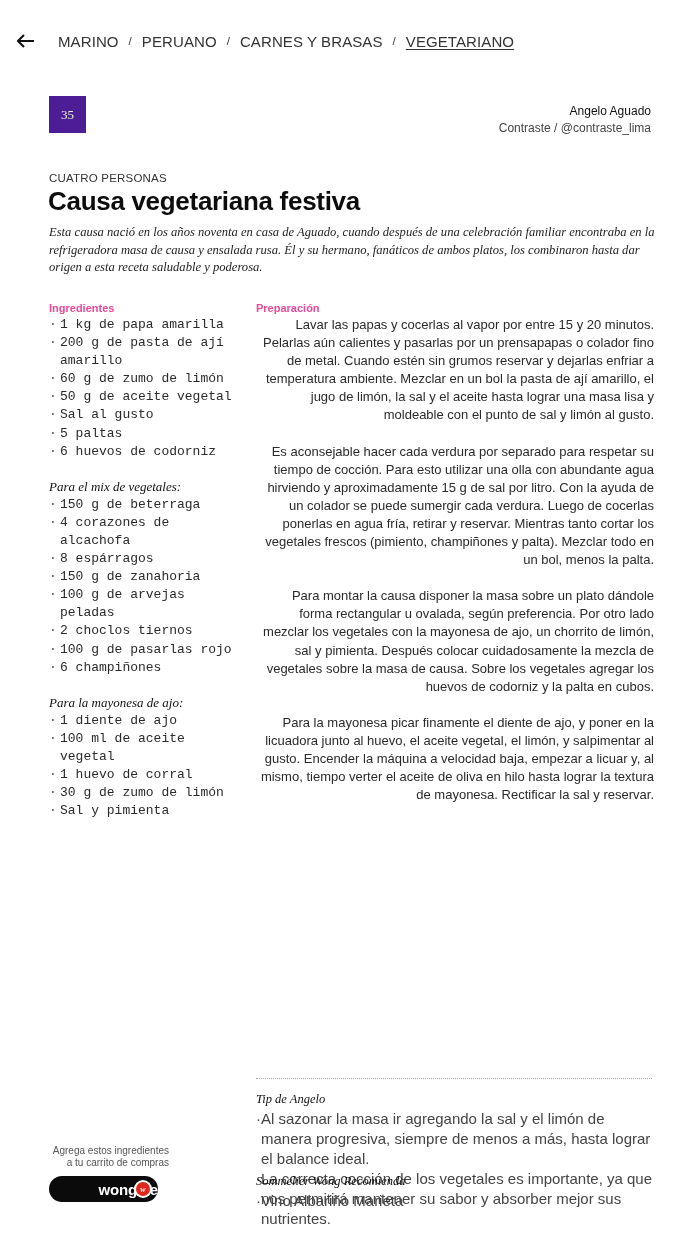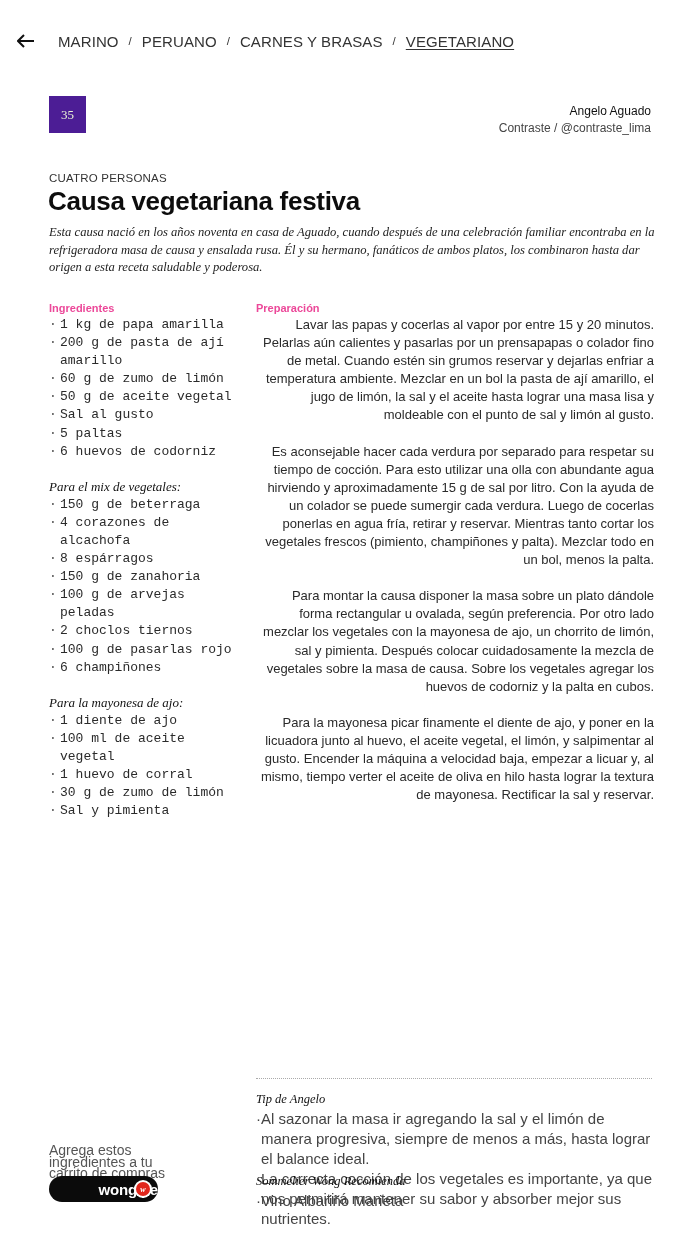--- a/index.html
+++ b/index.html
@@ -22,21 +22,21 @@
   ul.ing { list-style: none; margin: 0; padding: 0; font-family: Liberation Mono, monospace; }
   ul.ing li { position: relative; padding-left: 11px; font-size: 13px; line-height: 18.1px; color: #2a2a2a; }
   ul.ing li::before { content: "·"; position: absolute; left: 0; top: 0; color: #555; }
   .subh { font-family: "Liberation Serif", serif; font-style: italic; font-size: 13px; color: #111; margin-top: 18px; margin-bottom: 1px; }
   .prep p { margin: 0 0 18px 0; font-size: 13px; line-height: 18.1px; color: #2a2a2a; text-align: right; }
   .divider { position: absolute; left: 256px; top: 1078px; width: 396px; border-top: 1px dotted #aaa; }
   .tip { position: absolute; left: 256px; top: 1092px; width: 400px; }
   .tip-h { font-family: "Liberation Serif", serif; font-style: italic; font-size: 12.5px; color: #111; margin-bottom: 2px; }
   .tip-item { font-size: 15px; line-height: 20px; color: #444; padding-left: 5px; text-indent: -5px; }
   .somm { position: absolute; left: 256px; top: 1174px; width: 400px; }
-  .cart-note { position: absolute; left: 49px; top: 1145px; font-size: 14px; line-height: 11.5px; color: #555; width: 120px; }
+  .cart-note { position: absolute; left: 49px; top: 1145px; font-size: 10px; line-height: 11.5px; color: #555; width: 120px; text-align: right; }
   .wong { position: absolute; left: 49px; top: 1176px; width: 109px; height: 26px; background: #0b0b0b; border-radius: 13px; display: flex; align-items: center; cursor: pointer; justify-content: flex-end; }
   .wong-text { color: #fff; font-weight: bold; font-size: 15px; margin-left: 11px; letter-spacing: -0.2px; }
   .wong-logo { position: absolute; right: 6px; top: 4px; width: 18px; height: 18px; border-radius: 50%; background: #fff; display: flex; align-items: center; justify-content: center; }
   .wong-logo-inner { width: 14px; height: 14px; border-radius: 50%; background: #e1261c; color: #fff; font-size: 8px; font-weight: bold; display: flex; align-items: center; justify-content: center; font-family: "Liberation Serif", serif; font-style: italic; }
 </style>
 </head>
 <body>
 
 <div class="nav">
   <div class="back">

